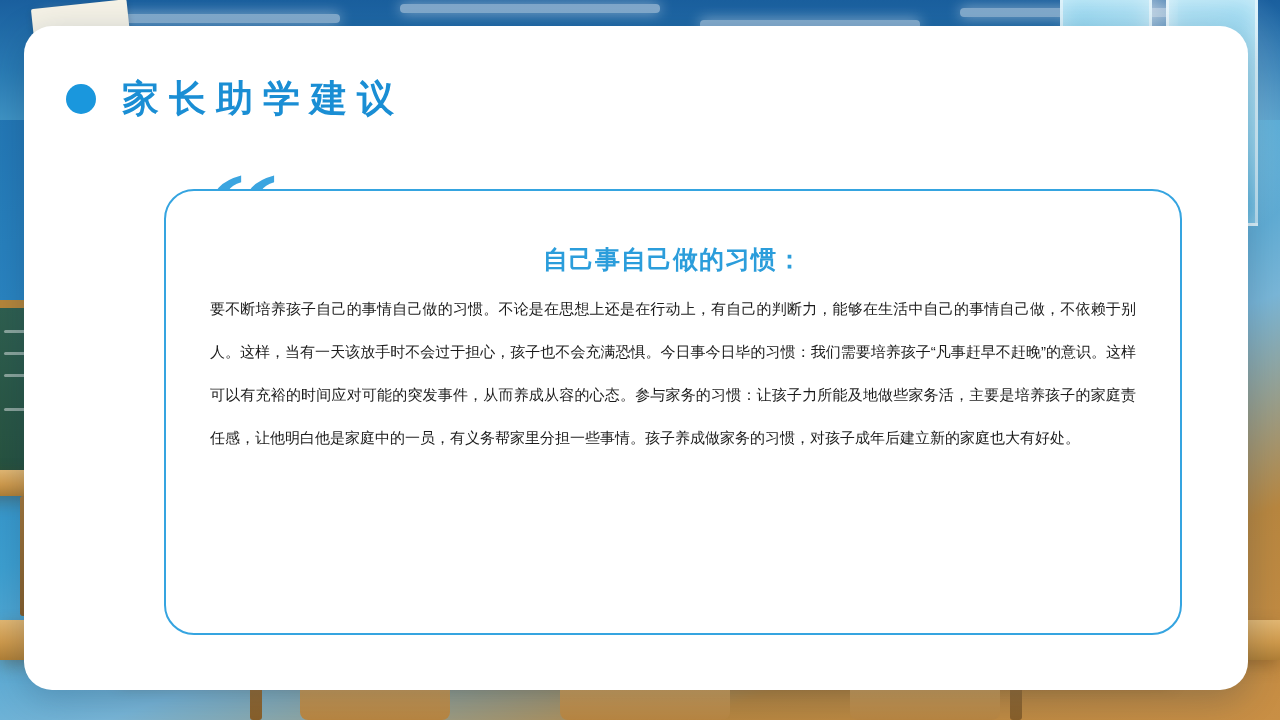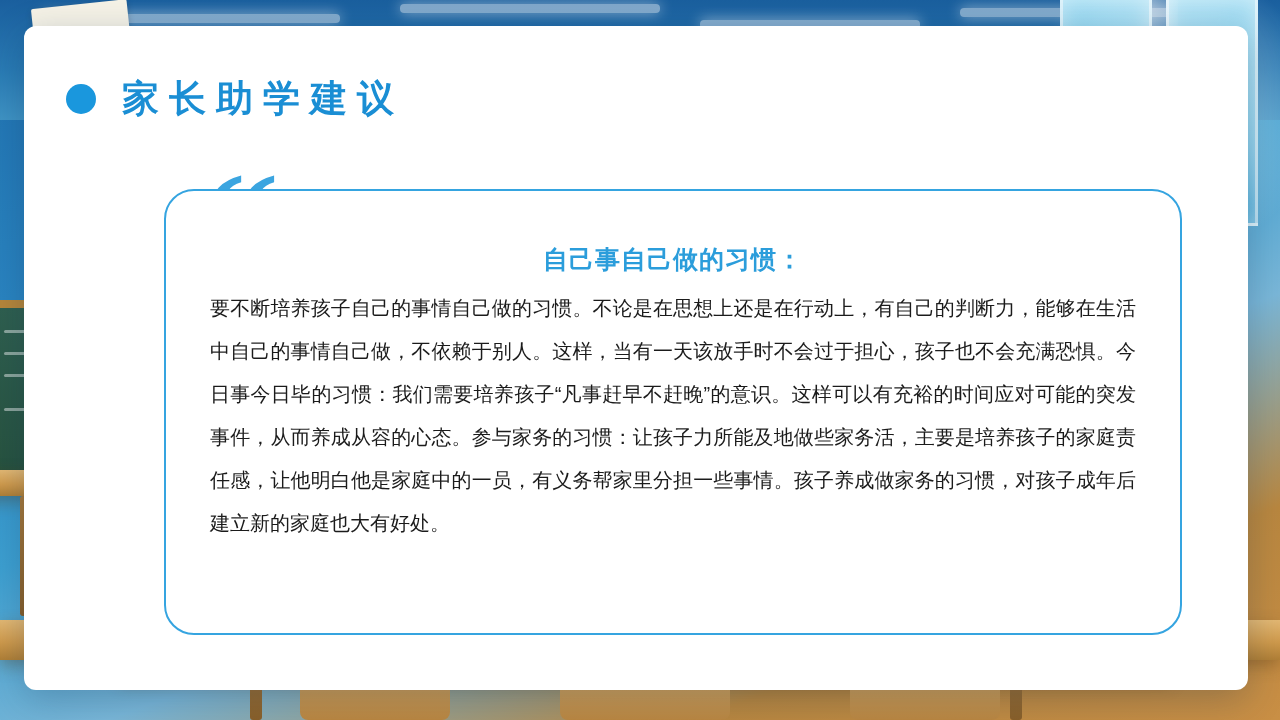--- a/index.html
+++ b/index.html
@@ -72,21 +72,21 @@
     position: absolute; top: 0; width: 26px; height: 250px;
     background: linear-gradient(90deg, rgba(255,255,255,0.35), rgba(255,255,255,0.05));
   }
 
   
   #card {
     position: absolute;
     left: 24px; top: 26px;
     width: 1224px; height: 664px;
     background: #ffffff;
-    border-radius: 12px;
+    border-radius: 28px;
     box-shadow: 0 10px 36px rgba(10,45,80,0.25);
   }
 
   
   .title-row {
     position: absolute; left: 42px; top: 48px;
     display: flex; align-items: center;
   }
   .title-dot {
     width: 30px; height: 30px; border-radius: 50%;
@@ -130,21 +130,21 @@
     font-family: "Liberation Sans", sans-serif;
     font-size: 25px;
     font-weight: bold;
     color: #2b9ddb;
     letter-spacing: 1px;
   }
   .quote-body {
     position: absolute;
     left: 44px; right: 44px; top: 96px;
     font-family: "Liberation Sans", sans-serif;
-    font-size: 20px;
+    font-size: 15px;
     line-height: 43px;
     color: #1b1b1b;
     text-align: justify;
     text-justify: inter-character;
   }
 </style>
 </head>
 <body>
 
 <div id="slide">

